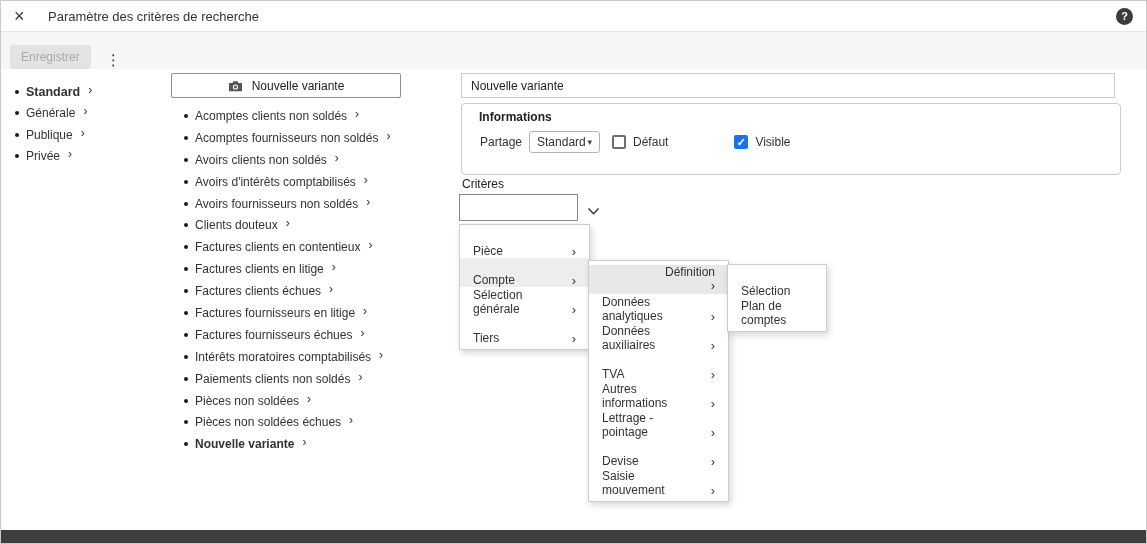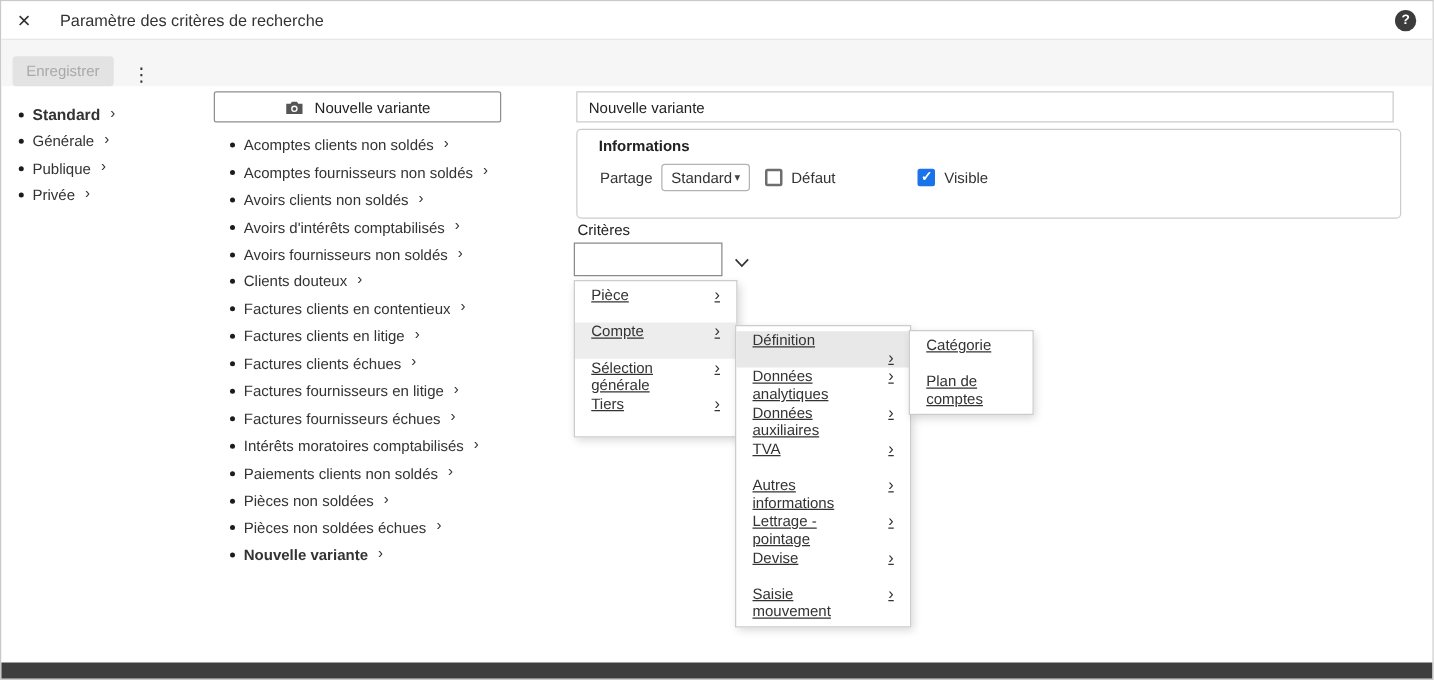--- a/index.html
+++ b/index.html
@@ -91,21 +91,21 @@
     border: 1px solid #8a8a8a; padding: 0 7px; font-size: 12px; font-family: inherit;
     background: #fff; outline: none;
   }
   .chev-down { position: absolute; left: 586px; top: 201px; cursor: pointer; }
 
   
   .menu {
     position: absolute; background: #fff; border: 1px solid #ccc;
     box-shadow: 2px 3px 7px rgba(0,0,0,.16); padding: 4px 0;
   }
-  .menu .item { height: 29px; display: flex; align-items: flex-start; padding: 0 13px; font-size: 12px; cursor: pointer; text-decoration: underline; }
+  .menu .item { height: 29px; display: flex; align-items: flex-end; padding: 0 13px; font-size: 12px; cursor: pointer; }
   .menu .item .mchev { margin-left: auto; font-size: 13px; color: #333; line-height: 1; padding-left: 10px; }
   .menu1 { left: 458px; top: 223px; width: 131px; z-index: 3; }
   .menu1 .item[data-index="1"] { background: #ededed; }
   .menu2 { left: 587px; top: 259px; width: 141px; z-index: 4; }
   .menu2 .item[data-index="0"] { background: #e8e8e8; flex-direction: column; }
   .menu3 { left: 726px; top: 263px; width: 100px; z-index: 5; }
 
   
   .bottombar { position: absolute; left: 0; right: 0; bottom: 0; height: 13px; background: #3e3e3e; }
 
@@ -357,21 +357,21 @@
 
       <div class="item" data-index="7">
         <span class="lbl">Saisie mouvement</span>
         <span class="mchev">›</span>
       </div>
     </div>
 
   <div class="menu menu3">
 
       <div class="item" data-index="0">
-        <span class="lbl">Catégorie</span>
+        <span class="lbl">Sélection</span>
       </div>
 
       <div class="item" data-index="1">
         <span class="lbl">Plan de comptes</span>
       </div>
     </div>
 
   <footer class="bottombar"></footer>
 </div>
 

